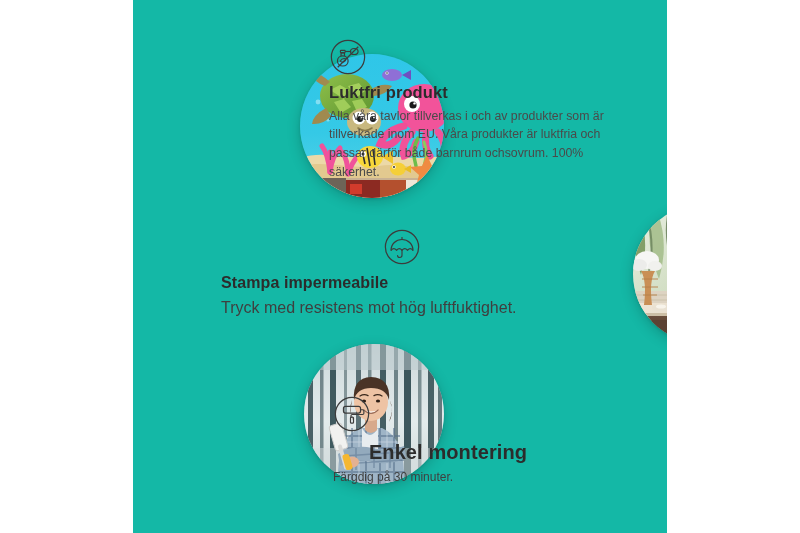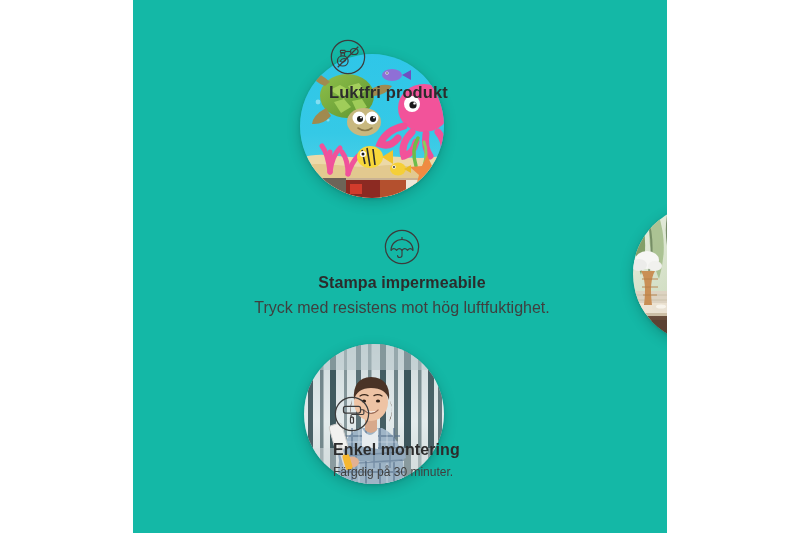--- a/index.html
+++ b/index.html
@@ -31,42 +31,42 @@
     background: #14b8a6;
     overflow: hidden;
   }
 
   
   .feature {
     position: absolute;
   }
 
   .f1 { left: 196px; top: 38px; width: 297px; text-align: left; }
-  .f2 { left: 88px;  top: 228px; width: 362px; text-align: center; }
+  .f2 { left: 88px;  top: 228px; width: 362px; text-align: left; }
   .f3 { left: 200px; top: 395px; width: 230px; text-align: left; }
 
   .icon-wrap {
     width: 38px;
     height: 38px;
     display: block;
   }
   .f2 .icon-wrap { margin: 0 auto; }
 
   .icon-wrap svg { display: block; width: 38px; height: 38px; }
 
   .feat-title {
     font-size: 16.5px;
     font-weight: bold;
     color: #2c2c2c;
     margin: 7px 0 4px 0;
     letter-spacing: 0.1px;
     line-height: 1.2;
   }
   .f2 .feat-title { font-size: 16px; }
-  .f3 .feat-title { font-size: 16px; }
+  .f3 .feat-title { font-size: 20px; text-align: center; }
 
   .feat-desc {
     font-size: 12.3px;
     color: #4a4a4a;
     line-height: 1.52;
     margin: 0;
   }
   .f2 .feat-desc { font-size: 16px; color: #3f3f3f; }
   .f3 .feat-desc { font-size: 12px; color: #3f3f3f; }
 
@@ -209,20 +209,21 @@
           <path d="M17 14.2 h6.4" fill="none" stroke="#3c3c3c" stroke-width="1.2"></path>
 
           <ellipse cx="26.6" cy="14.2" rx="4" ry="3.2" fill="none" stroke="#3c3c3c" stroke-width="1.2"></ellipse>
 
           <path d="M11.8 24.3 c1.6 -2.5 4.4 -2.9 6.2 -2.2 c-0.5 2.8 -3 4.6 -6.2 2.2 z" fill="none" stroke="#3c3c3c" stroke-width="1.1"></path>
 
           <line x1="9.2" y1="30.8" x2="30.8" y2="9.2" stroke="#3c3c3c" stroke-width="1.35"></line>
         </svg>
       </span>
       <div class="feat-title">Luktfri produkt</div>
+      <p class="feat-desc">Alla våra tavlor tillverkas i och av produkter som är tillverkade inom EU. Våra produkter är luktfria och passar därför både barnrum ochsovrum. 100% säkerhet.</p>
     </div>
 
     <div class="photo p2">
       <span class="sr">Bathroom with green tropical leaf wallpaper, wooden vanity and stone countertop</span>
       <svg viewBox="0 0 138 138" xmlns="http://www.w3.org/2000/svg" aria-hidden="true">
         <defs>
           <linearGradient id="wallg" x1="0" y1="0" x2="1" y2="1">
             <stop offset="0" stop-color="#e9efe2"></stop>
             <stop offset="0.5" stop-color="#cfdcc0"></stop>
             <stop offset="1" stop-color="#dfe8d5"></stop>

